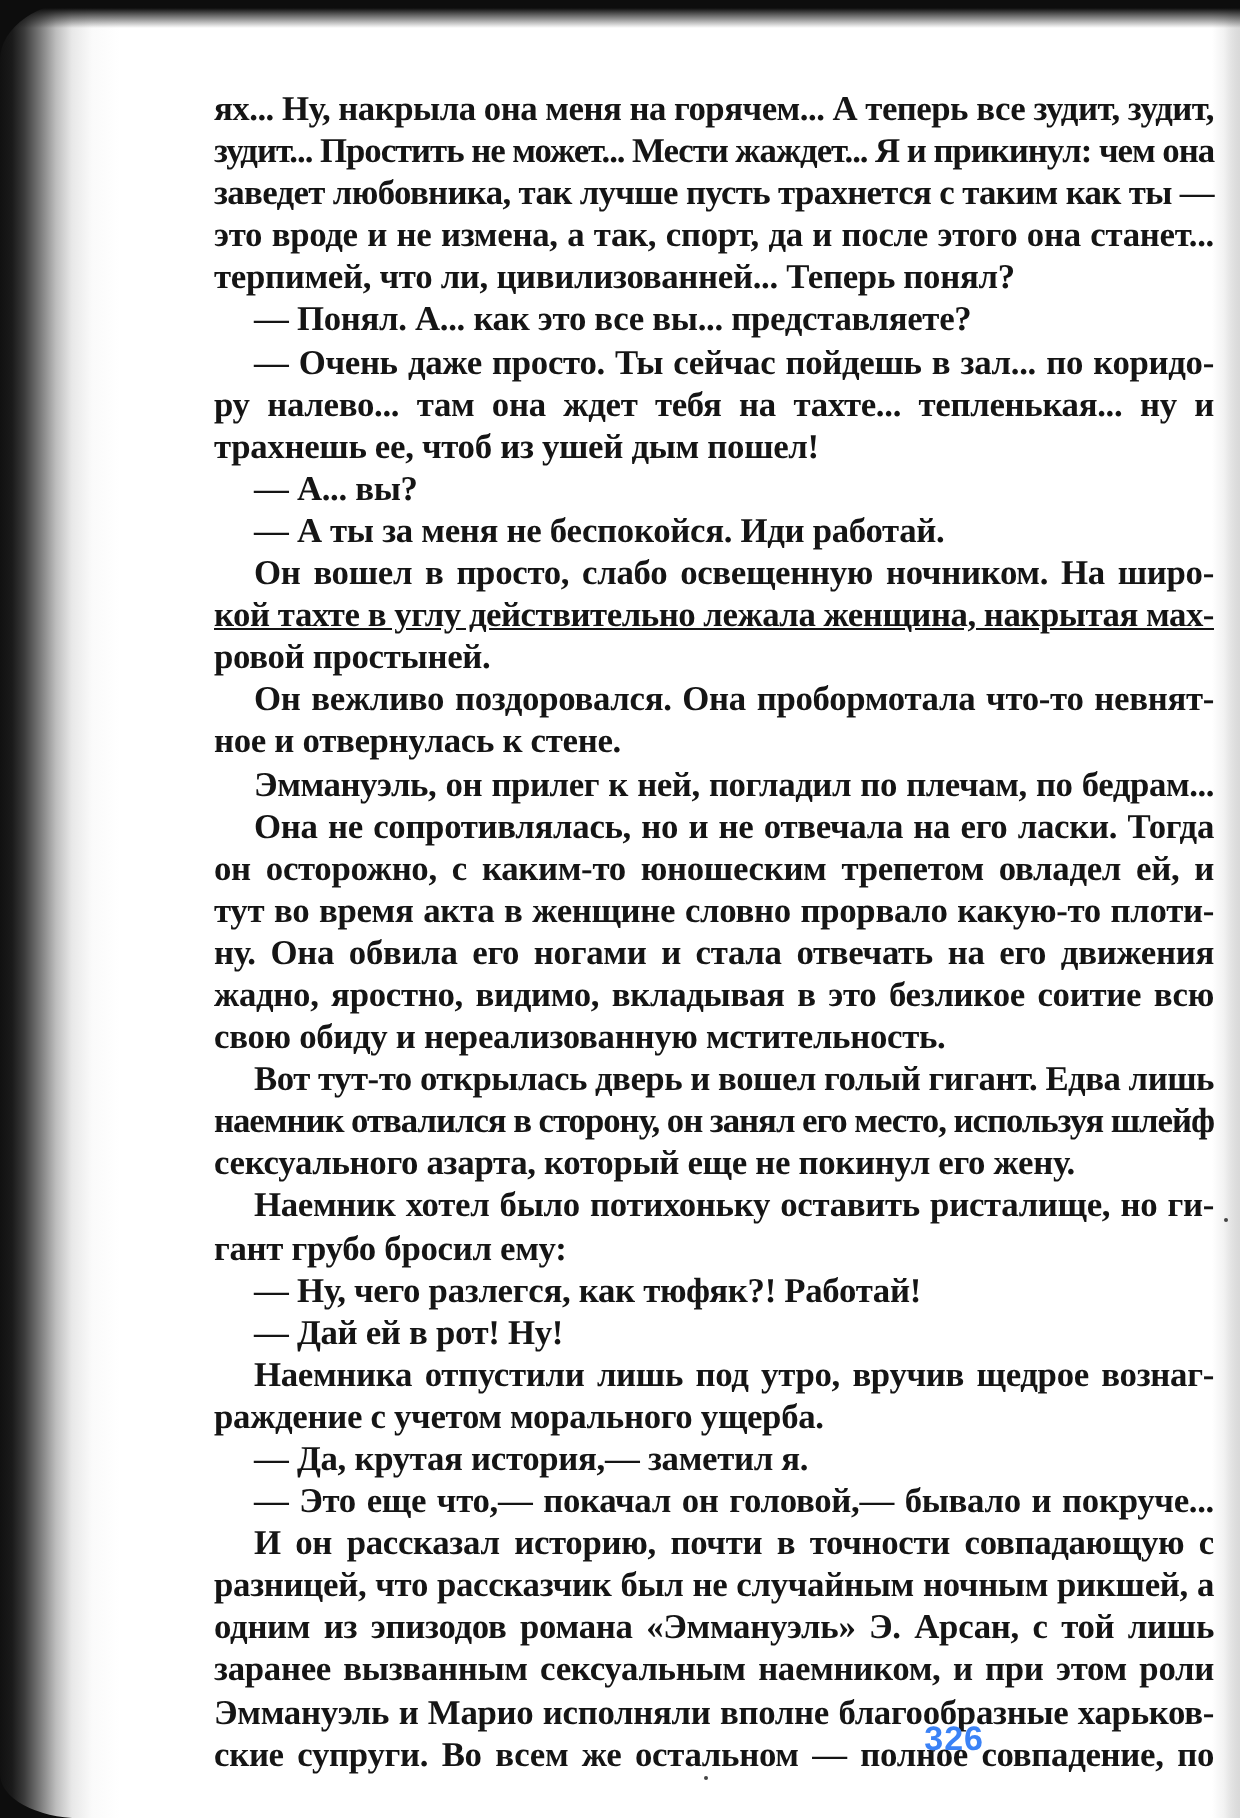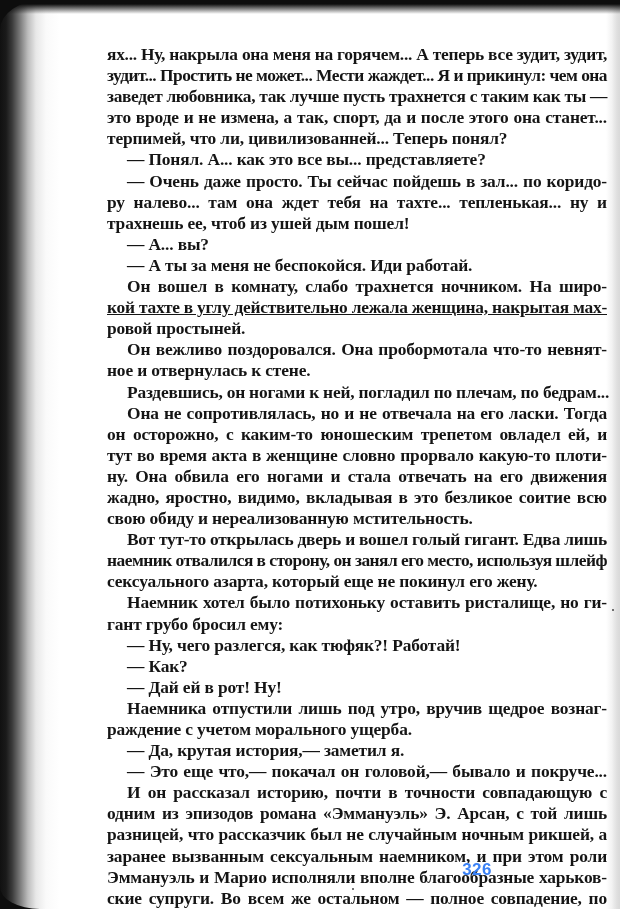--- a/index.html
+++ b/index.html
@@ -103,47 +103,46 @@
     <span class="line" style="letter-spacing: -0.518703px;">зудит... Простить не может... Мести жаждет... Я и прикинул: чем она</span>
     <span class="line" style="letter-spacing: -0.317264px;">заведет любовника, так лучше пусть трахнется с таким как ты —</span>
     <span class="line">это вроде и не измена, а так, спорт, да и после этого она станет...</span>
     <span class="line last">терпимей, что ли, цивилизованней... Теперь понял?</span>
     <span class="line indent last">— Понял. А... как это все вы... представляете?</span>
     <span class="line indent">— Очень даже просто. Ты сейчас пойдешь в зал... по коридо-</span>
     <span class="line">ру налево... там она ждет тебя на тахте... тепленькая... ну и</span>
     <span class="line last">трахнешь ее, чтоб из ушей дым пошел!</span>
     <span class="line indent last">— А... вы?</span>
     <span class="line indent last">— А ты за меня не беспокойся. Иди работай.</span>
-    <span class="line indent">Он вошел в комнату, слабо трахнется ночником. На широ-</span>
+    <span class="line indent">Он вошел в просто, слабо освещенную ночником. На широ-</span>
     <span class="line" style="letter-spacing: -0.233073px; text-decoration: underline;">кой тахте в углу действительно лежала женщина, накрытая мах-</span>
     <span class="line last">ровой простыней.</span>
     <span class="line indent">Он вежливо поздоровался. Она пробормотала что-то невнят-</span>
     <span class="line last">ное и отвернулась к стене.</span>
-    <span class="line indent" style="letter-spacing: -0.211219px;">Раздевшись, он ногами к ней, погладил по плечам, по бедрам...</span>
+    <span class="line indent" style="letter-spacing: -0.211219px;">Эммануэль, он прилег к ней, погладил по плечам, по бедрам...</span>
     <span class="line indent">Она не сопротивлялась, но и не отвечала на его ласки. Тогда</span>
     <span class="line">он осторожно, с каким-то юношеским трепетом овладел ей, и</span>
     <span class="line">тут во время акта в женщине словно прорвало какую-то плоти-</span>
     <span class="line">ну. Она обвила его ногами и стала отвечать на его движения</span>
     <span class="line">жадно, яростно, видимо, вкладывая в это безликое соитие всю</span>
     <span class="line last">свою обиду и нереализованную мстительность.</span>
     <span class="line indent" style="letter-spacing: -0.244828px;">Вот тут-то открылась дверь и вошел голый гигант. Едва лишь</span>
     <span class="line" style="letter-spacing: -0.518652px;">наемник отвалился в сторону, он занял его место, используя шлейф</span>
     <span class="line last">сексуального азарта, который еще не покинул его жену.</span>
     <span class="line indent">Наемник хотел было потихоньку оставить ристалище, но ги-</span>
     <span class="line last">гант грубо бросил ему:</span>
     <span class="line indent last">— Ну, чего разлегся, как тюфяк?! Работай!</span>
-    <span class="line indent last">— Как?</span>
     <span class="line indent last">— Дай ей в рот! Ну!</span>
     <span class="line indent">Наемника отпустили лишь под утро, вручив щедрое вознаг-</span>
     <span class="line last">раждение с учетом морального ущерба.</span>
     <span class="line indent last">— Да, крутая история,— заметил я.</span>
     <span class="line indent">— Это еще что,— покачал он головой,— бывало и покруче...</span>
     <span class="line indent">И он рассказал историю, почти в точности совпадающую с</span>
+    <span class="line">разницей, что рассказчик был не случайным ночным рикшей, а</span>
     <span class="line">одним из эпизодов романа «Эммануэль» Э. Арсан, с той лишь</span>
-    <span class="line">разницей, что рассказчик был не случайным ночным рикшей, а</span>
     <span class="line">заранее вызванным сексуальным наемником, и при этом роли</span>
     <span class="line">Эммануэль и Марио исполняли вполне благообразные харьков-</span>
     <span class="line">ские супруги. Во всем же остальном — полное совпадение, по</span>
   </div>
 
 <div class="page-number">326</div>
 
 <div class="speck" style="left:352px;top:888px;"></div>
 <div class="speck" style="left:612px;top:609px;"></div>
 

